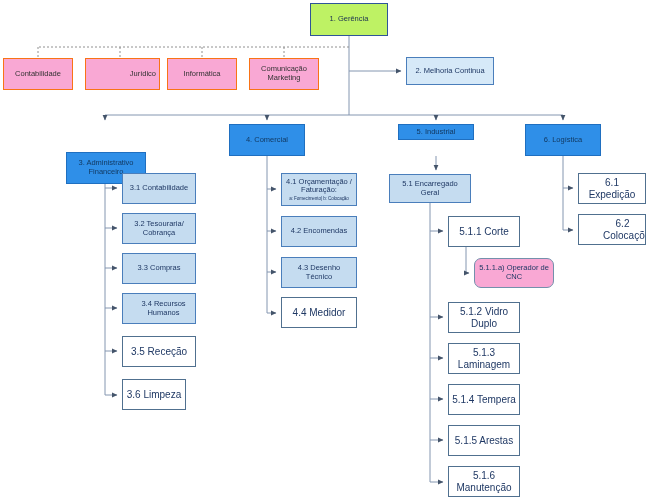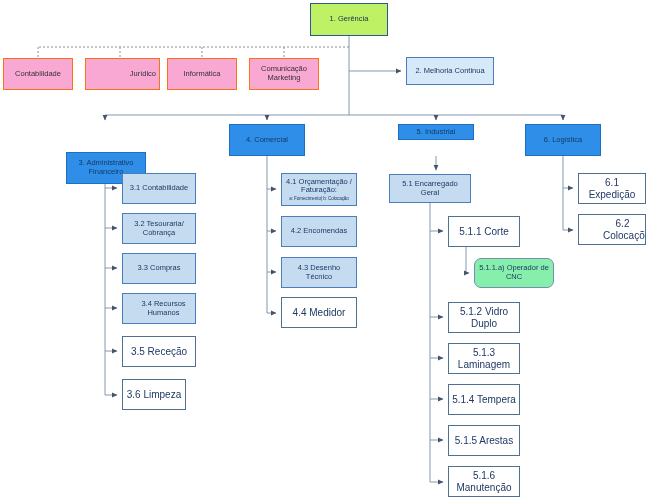--- a/index.html
+++ b/index.html
@@ -81,21 +81,21 @@
     color: #1F3864;
     font-size: 10px;
   }
   .v-gray {
     background: #f9a8d4;
     border: 1px solid #f97316;
     color: #333333;
     font-size: 7.5px;
   }
   .v-rounded {
-    background: #86efac;
+    background: #f9a8d4;
     border: 1px solid #7490AC;
     border-radius: 7px;
     color: #1F3864;
     font-size: 7.5px;
   }
 </style>
 </head>
 <body>
 
 <div id="chart-root">

